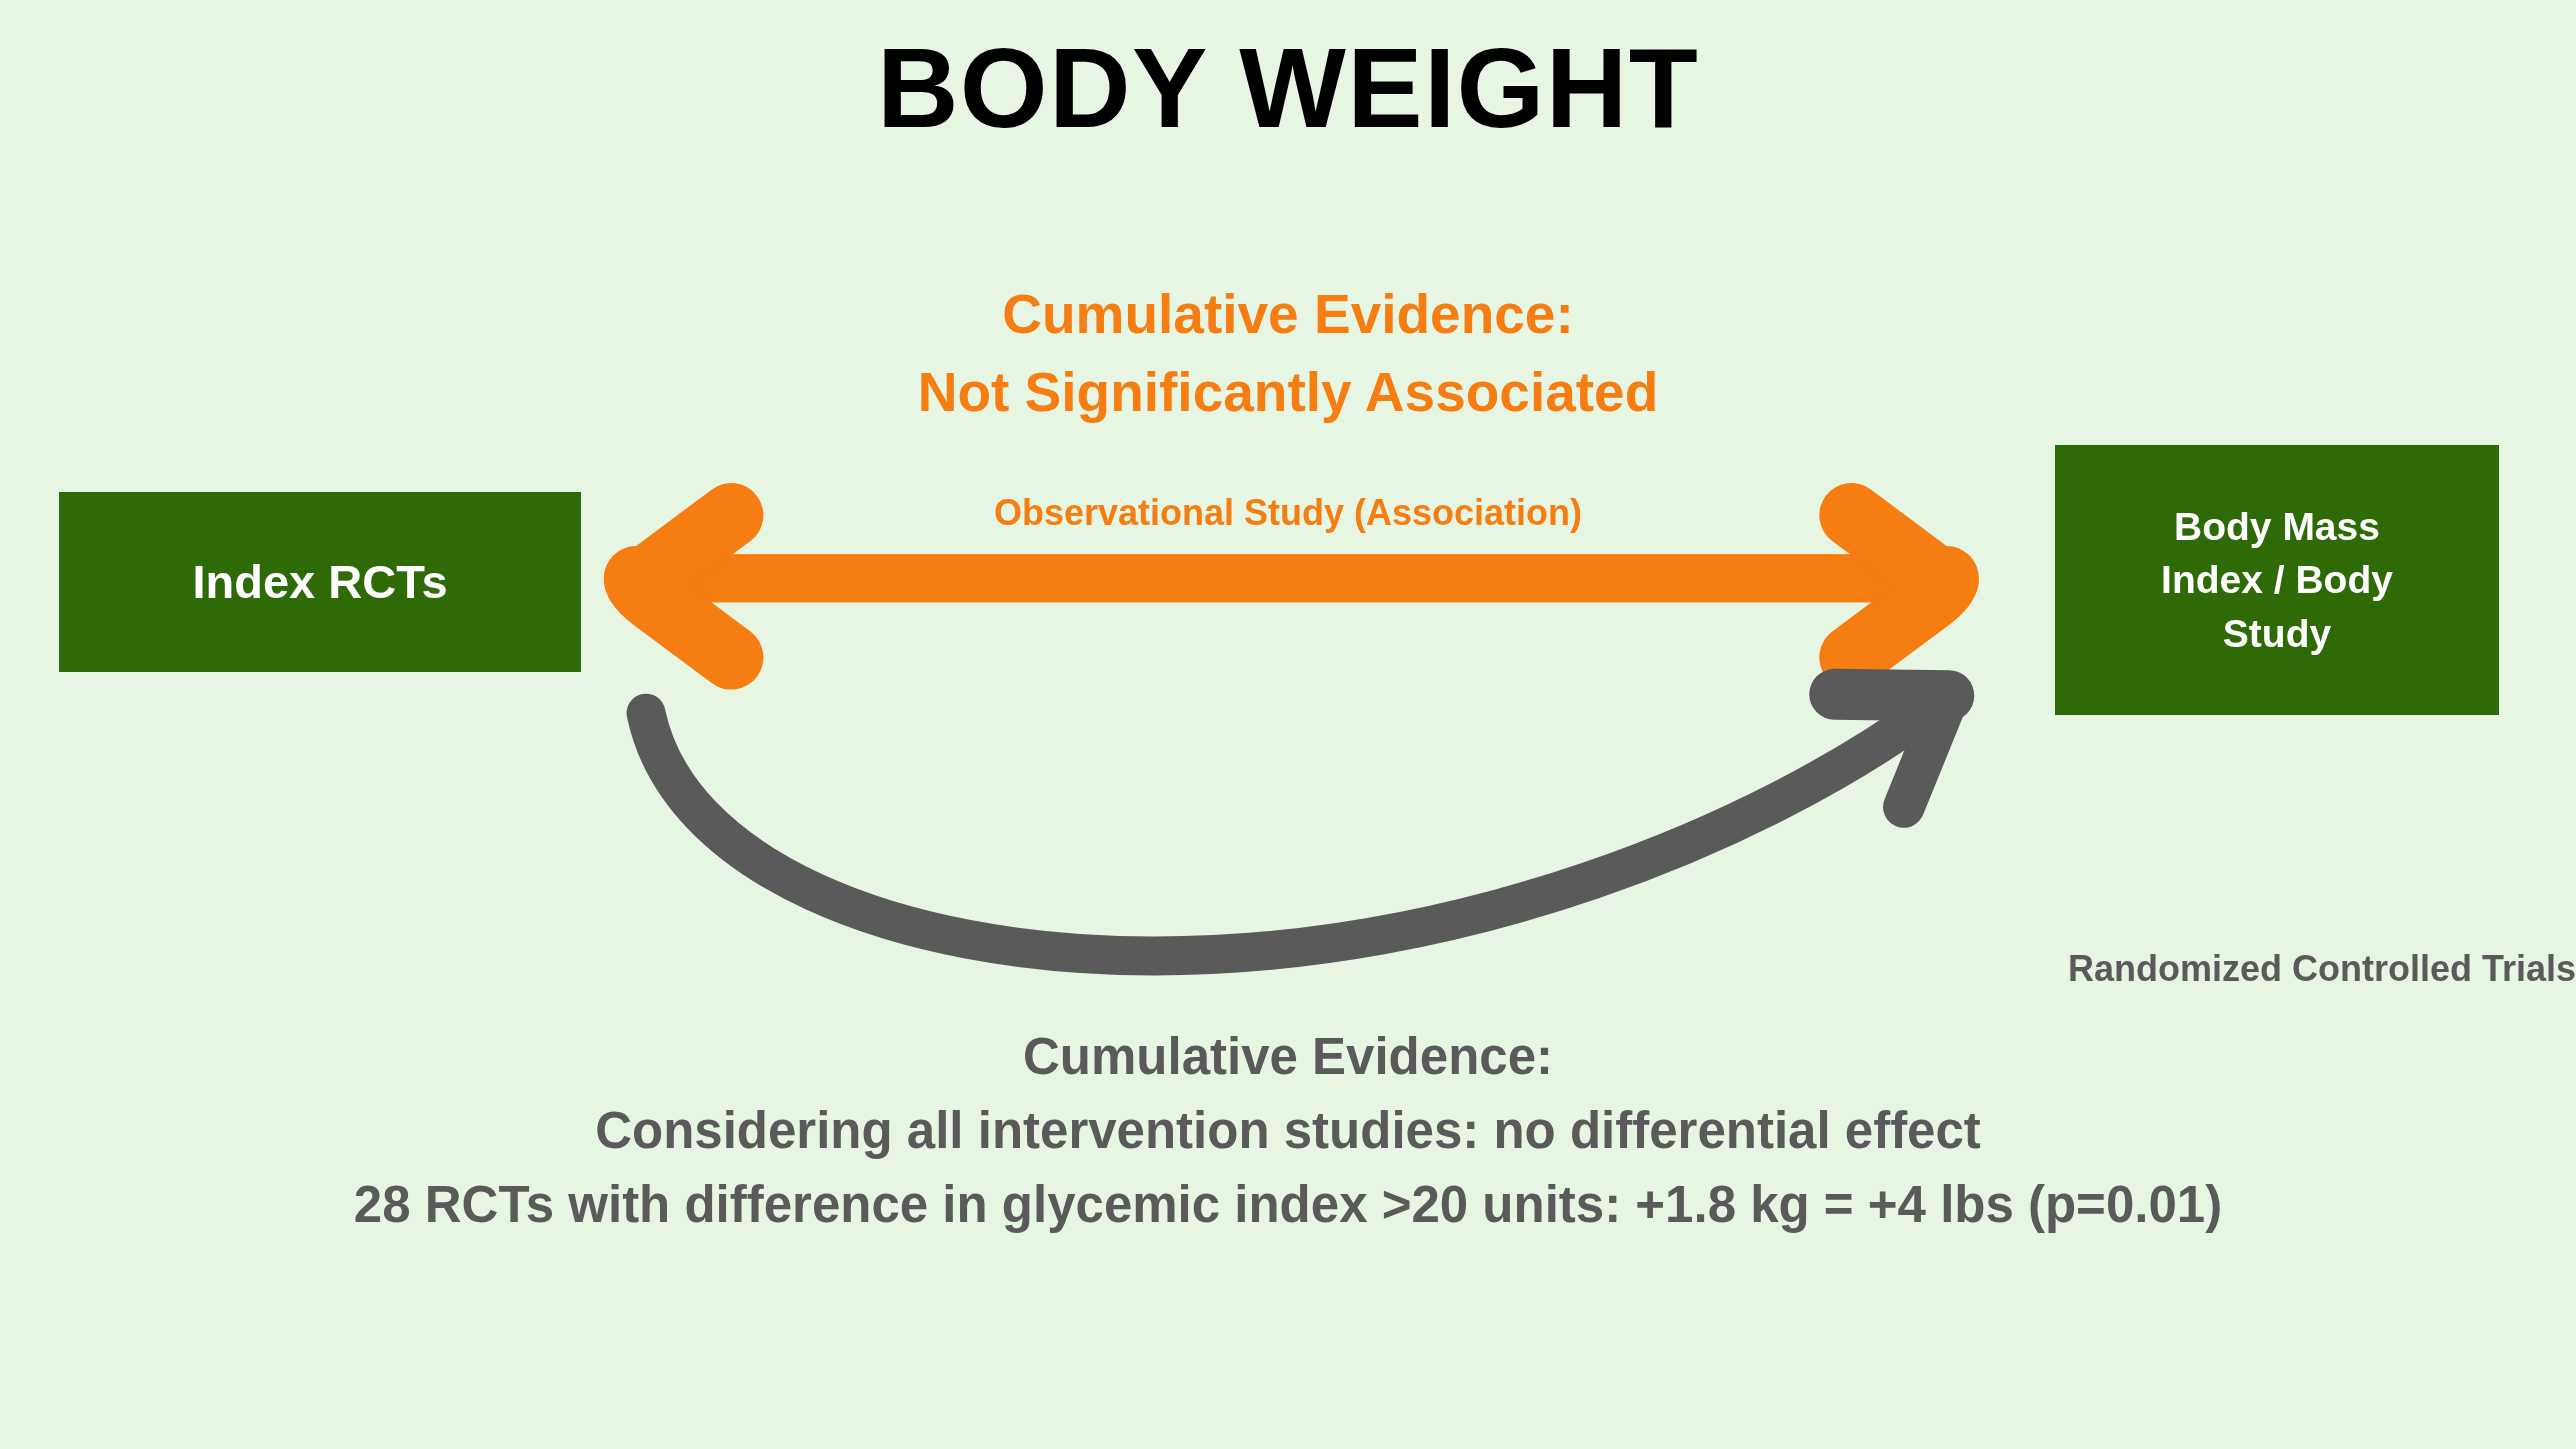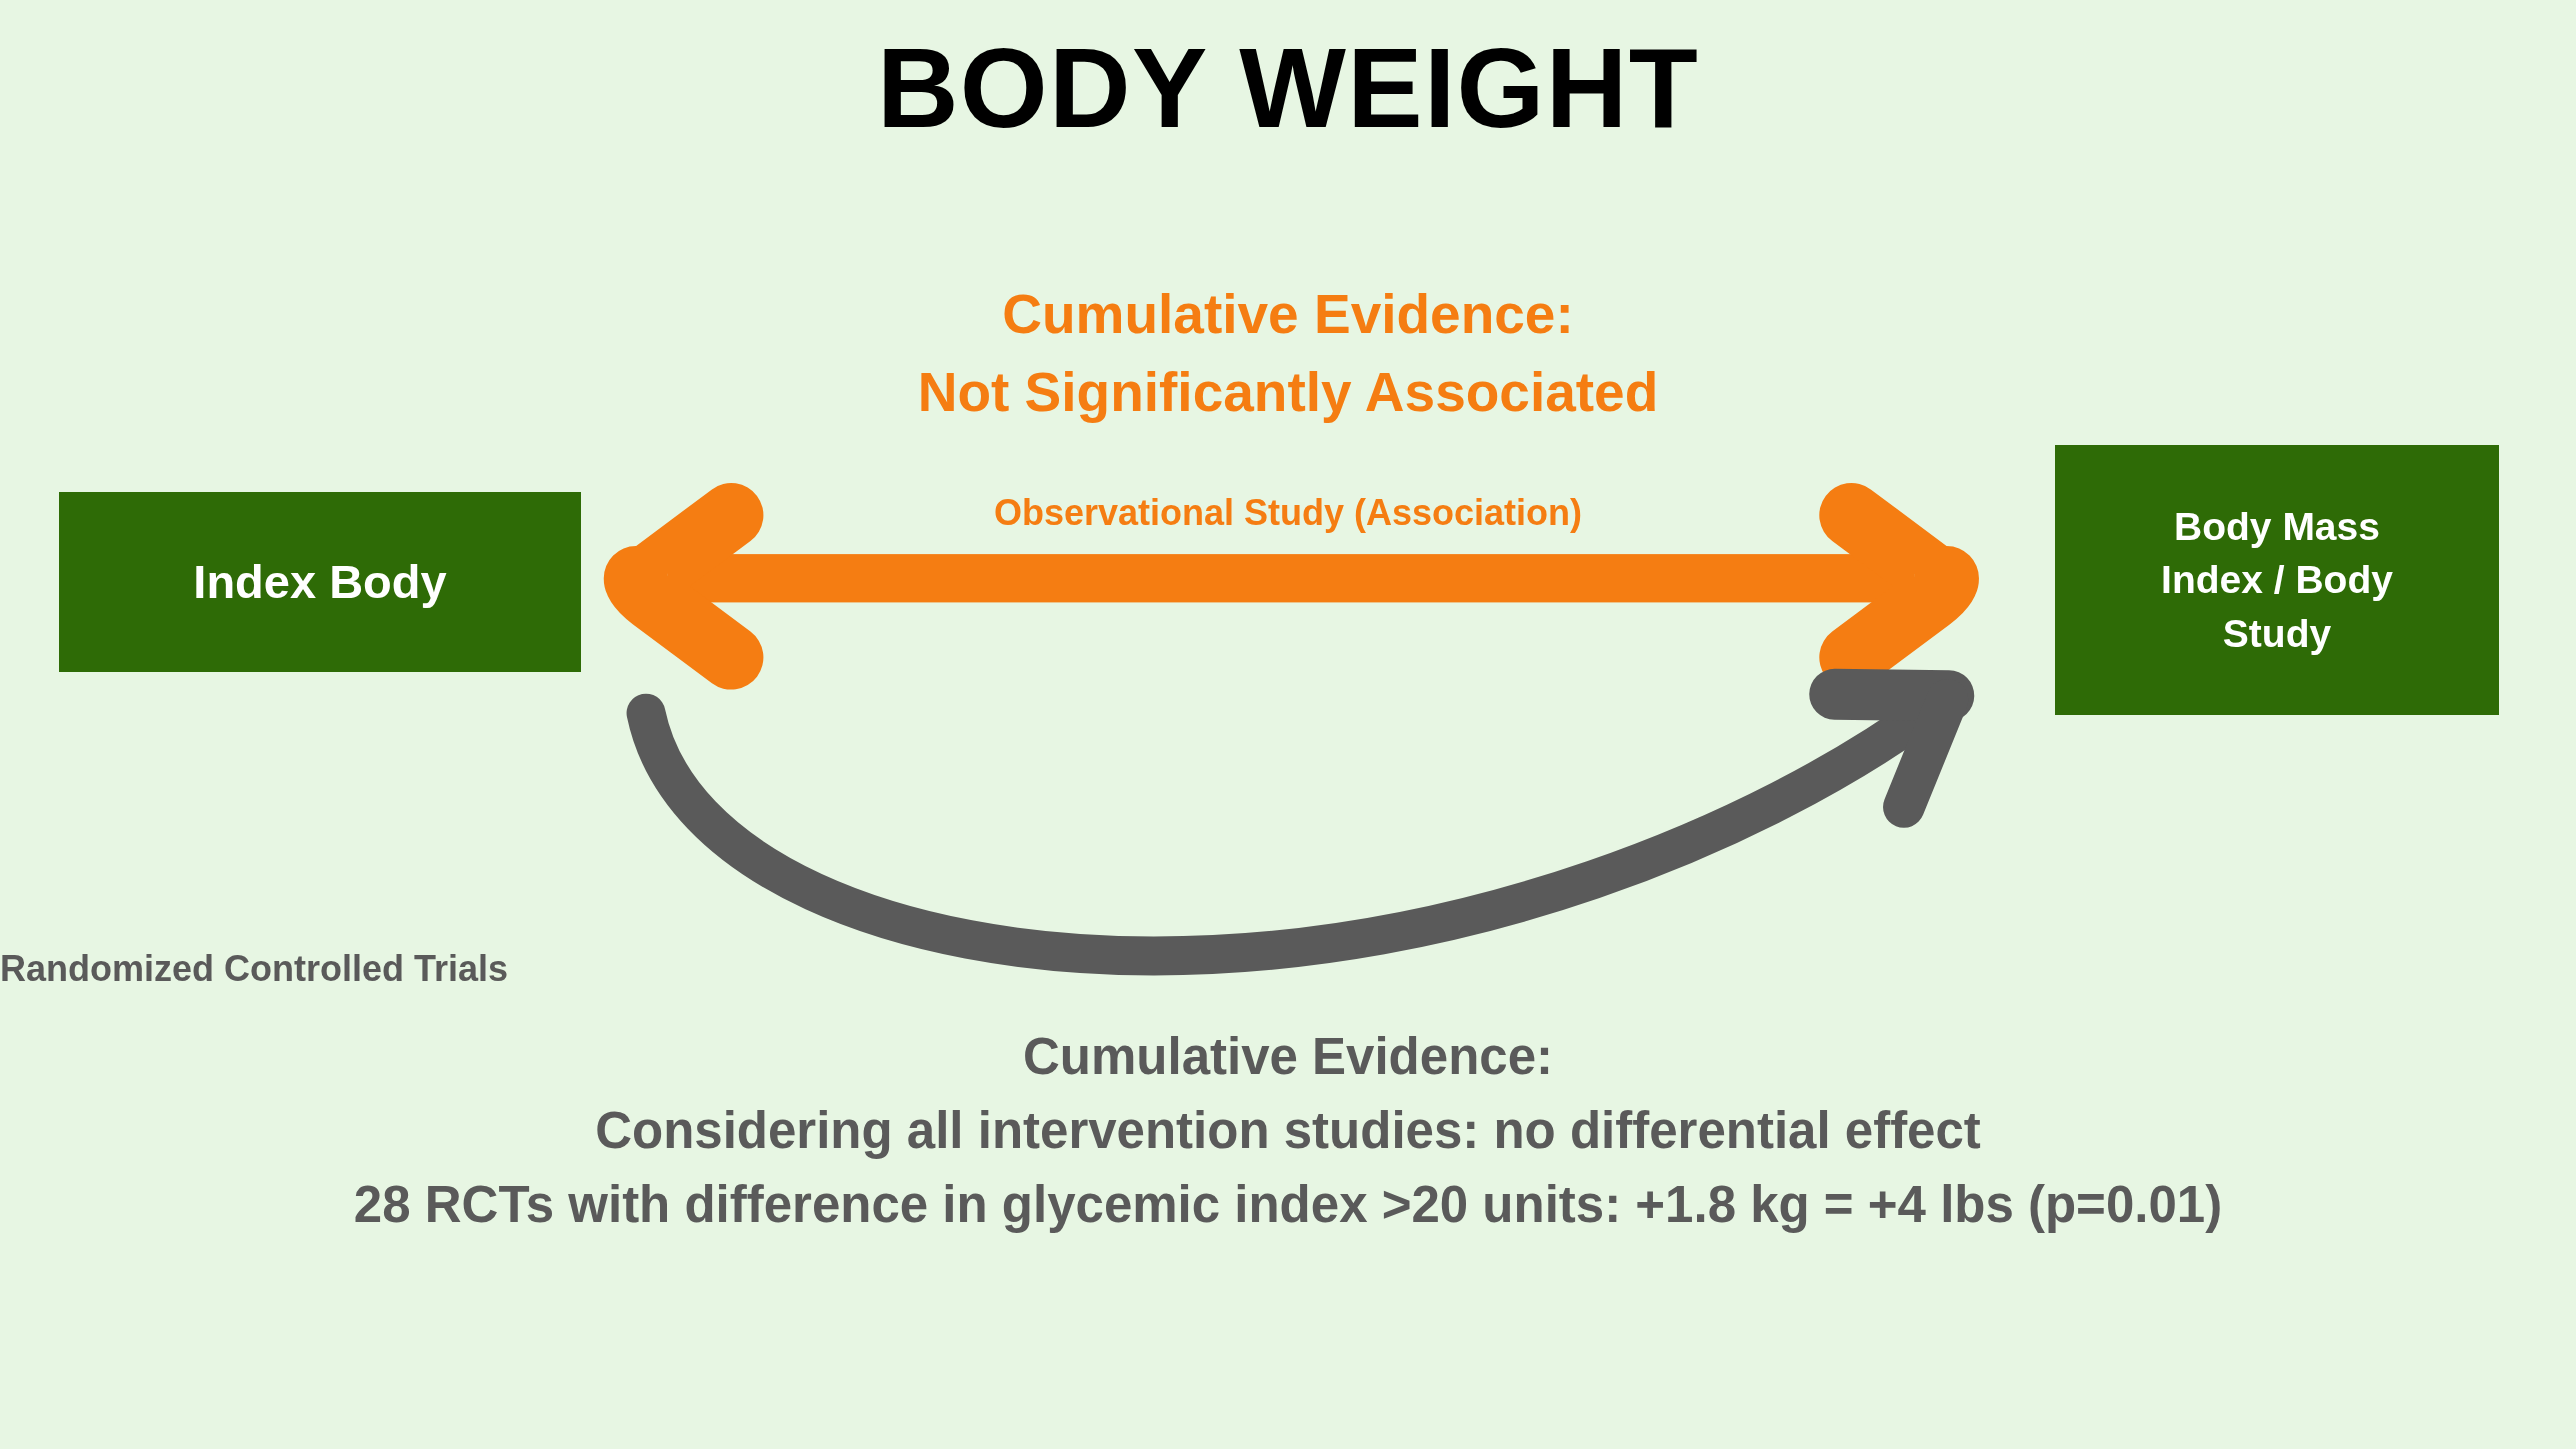--- a/index.html
+++ b/index.html
@@ -103,21 +103,21 @@
     height: 1449px;
     pointer-events: none;
   }
 
   
   .rct-caption {
     position: absolute;
     left: 0;
     top: 949px;
     width: 2576px;
-    text-align: left;
+    text-align: right;
     color: #5a5a5a;
     font-size: 36px;
     font-weight: 700;
     line-height: 1.1;
   }
 
   
   .gray-block {
     position: absolute;
     left: 0;
@@ -158,21 +158,21 @@
 
     <g>
       <path d="M 963 1063 C 1010 1290 1330 1425 1720 1425 C 2180 1425 2620 1245 2880 1055" fill="none" stroke="#5a5a5a" stroke-width="58" stroke-linecap="round"></path>
       <path d="M 2735 1035 L 2905 1037" fill="none" stroke="#5a5a5a" stroke-width="76" stroke-linecap="round"></path>
       <path d="M 2838 1203 L 2903 1043" fill="none" stroke="#5a5a5a" stroke-width="62" stroke-linecap="round"></path>
     </g>
 
   </svg>
 
   <div class="green-box" id="box-left">
-    <span class="ln">Index Body</span>
+    <span class="ln">Index RCTs</span>
   </div>
 
   <div class="green-box" id="box-right">
     <span class="ln">Body Mass</span>
     <span class="ln">Index / Body</span>
     <span class="ln">Study</span>
   </div>
 
   <div class="rct-caption">Randomized Controlled Trials</div>
 

